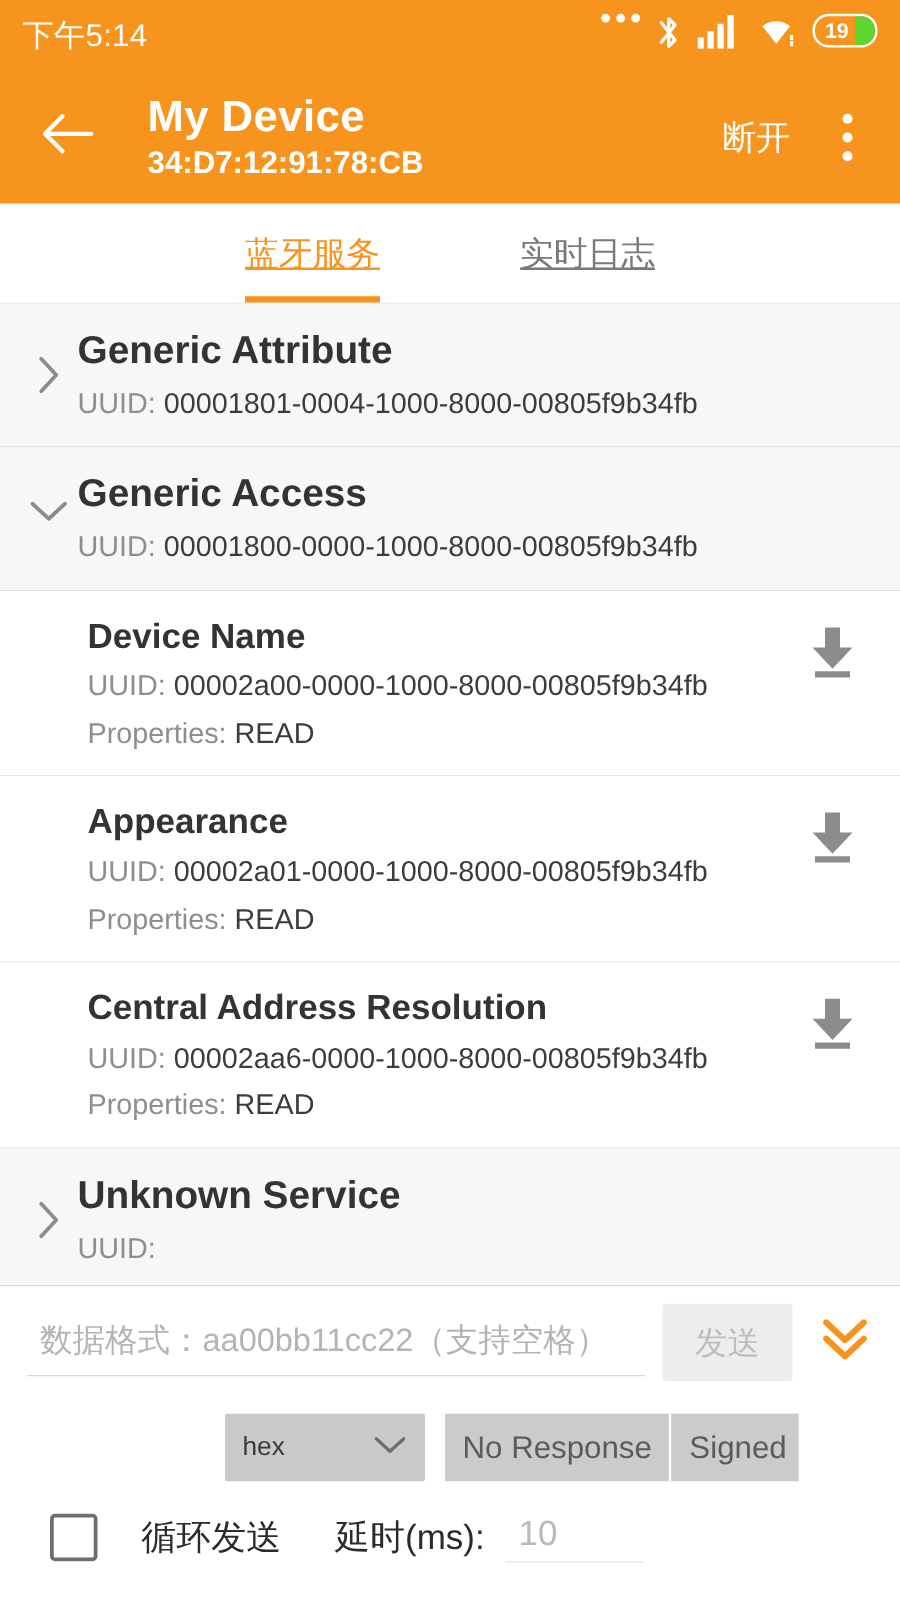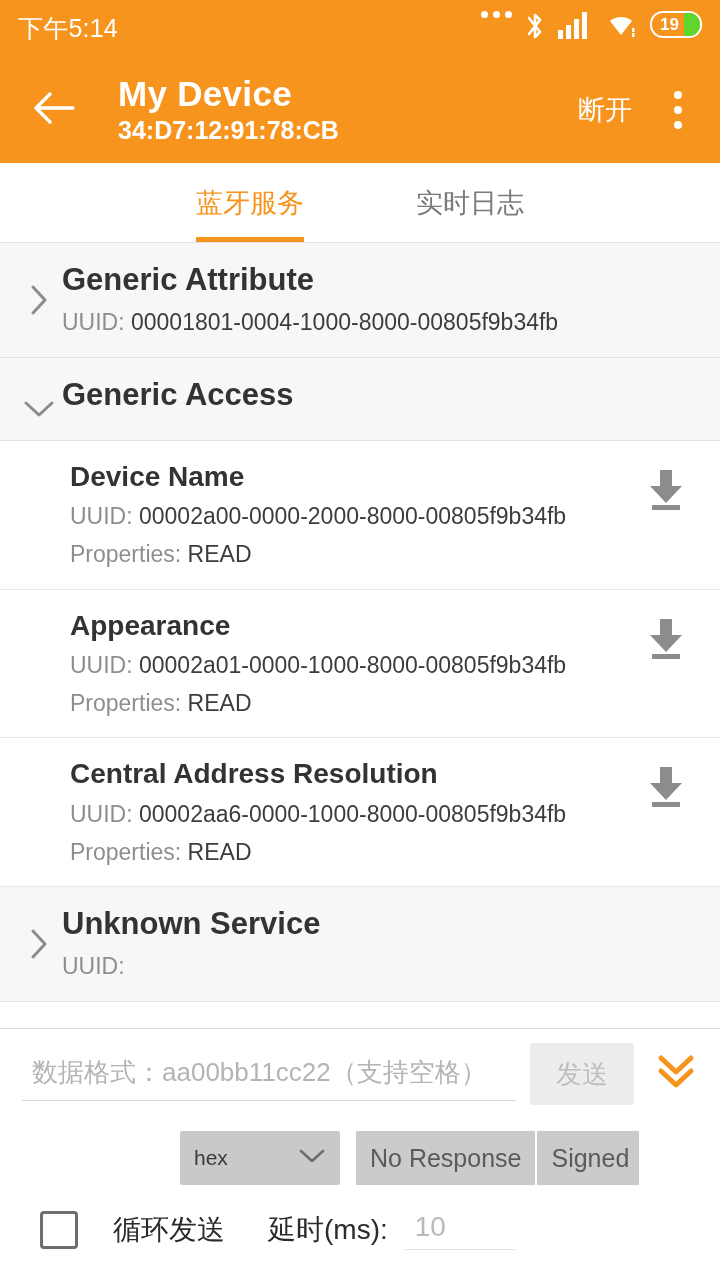--- a/index.html
+++ b/index.html
@@ -47,21 +47,21 @@
   .kebab { width:40px; height:52px; display:flex; flex-direction:column; align-items:center; justify-content:center; gap:7px; }
   .kebab i { width:8px; height:8px; border-radius:50%; background:#fff; display:block; }
 
   
   .tabs {
     height:80px; background:#fff; display:flex; align-items:stretch;
     border-bottom:1px solid #e4e4e4; position:relative;
   }
   .tab {
     flex:0 0 auto; width:220px; display:flex; align-items:center; justify-content:center;
-    font-size:27px; color:#7a7a7a; position:relative;
+    font-size:27px; color:#7a7a7a; position:relative;text-decoration:underline;
   }
   .tab:first-child { margin-left:140px; }
   .tab.active { color:#F7941E; }
   .tab.active::after {
     content:""; position:absolute; bottom:0; left:50%; transform:translateX(-50%);
     width:108px; height:5px; background:#F7941E;
   }
 
   
   .list { position:absolute; top:243px; left:0; right:0; bottom:0; background:#fff; }
@@ -213,27 +213,28 @@
     </div>
 
     <div class="svc-row">
       <div class="chev">
         <svg width="34" height="22" viewBox="0 0 34 22">
             <path d="M4 5 L17 17 L30 5" fill="none" stroke="#8c8c8c" stroke-width="3" stroke-linecap="round" stroke-linejoin="round"></path>
           </svg>
       </div>
       <div class="svc-body">
         <div class="svc-name">Generic Access</div>
+        <div class="svc-uuid"><span>UUID: </span><b>00001800-0000-1000-8000-00805f9b34fb</b></div>
       </div>
     </div>
 
     <div class="char-row">
       <div class="char-body">
         <div class="char-name">Device Name</div>
-        <div class="char-line"><span>UUID: </span><b>00002a00-0000-2000-8000-00805f9b34fb</b></div>
+        <div class="char-line"><span>UUID: </span><b>00002a00-0000-1000-8000-00805f9b34fb</b></div>
         <div class="char-line"><span>Properties: </span><b>READ</b></div>
       </div>
       <div class="char-action">
         <span>
           <svg width="40" height="44" viewBox="0 0 40 44">
             <rect x="14" y="2" width="12" height="17" fill="#8c8c8c"></rect>
             <path d="M4 18 L36 18 L20 35 Z" fill="#8c8c8c"></path>
             <rect x="6" y="37" width="28" height="5" fill="#8c8c8c"></rect>
           </svg>
         </span>

